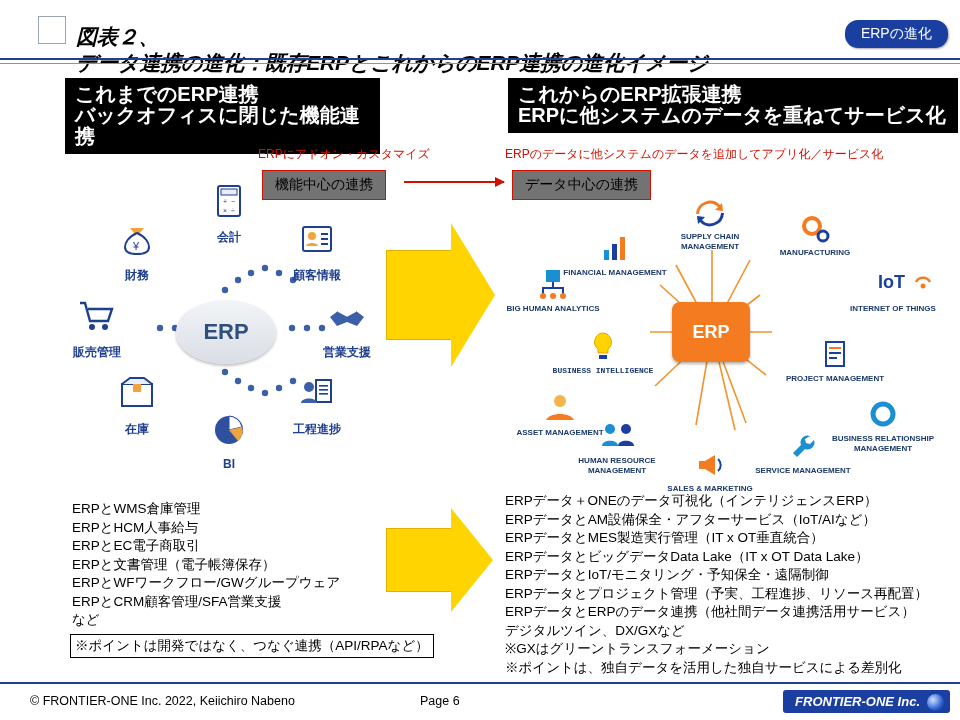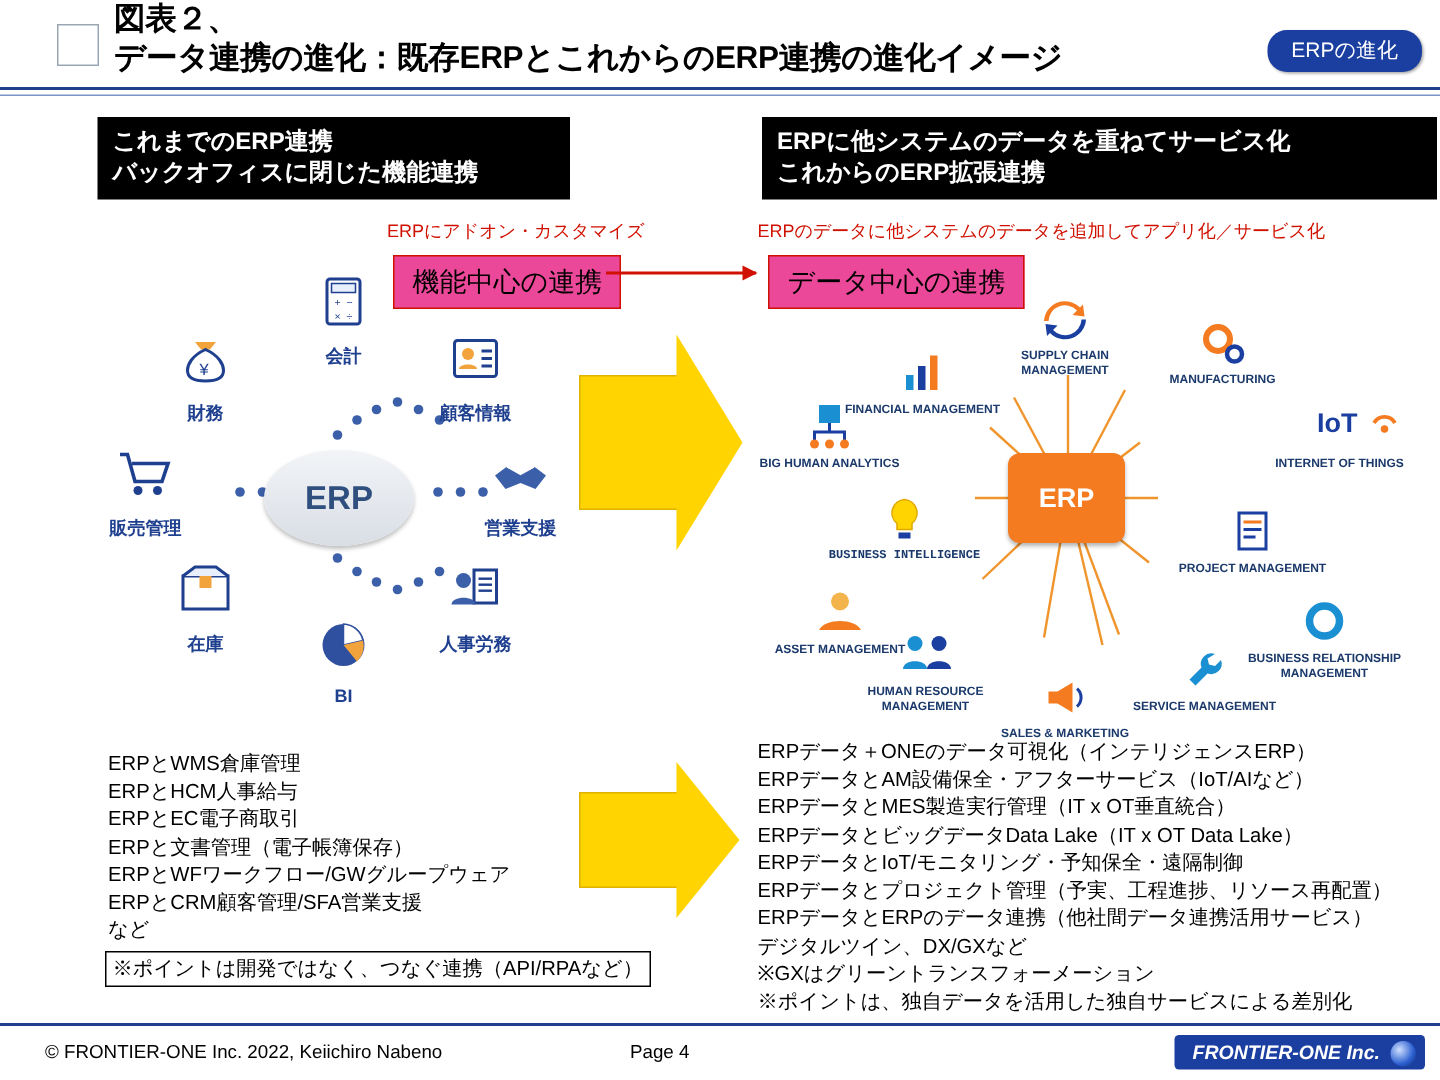--- a/index.html
+++ b/index.html
@@ -13,55 +13,56 @@
   }
   
   .header{
     position:absolute;left:0;top:0;width:960px;height:62px;
   }
   .header-square{
     position:absolute;left:38px;top:16px;width:26px;height:26px;
     background:#ffffff;border:1px solid #9aa6b4;
   }
   .header-title{
-    position:absolute;left:76px;top:0;width:780px;
+    position:absolute;left:76px;top:24px;width:780px;
     font-size:21px;font-weight:bold;line-height:26px;color:#000;
     letter-spacing:-0.2px;
+    font-style:italic;
   }
   .header-rule{
     position:absolute;left:0;top:58px;width:960px;height:0;
     border-top:2px solid #1f3f8f;
   }
   .header-rule2{
     position:absolute;left:0;top:63px;width:960px;height:0;
     border-top:1px solid #7d94c8;
   }
   .badge{
     position:absolute;right:12px;top:20px;
     background:#1a3fa0;color:#fff;font-size:14px;font-weight:normal;
     padding:5px 16px;border-radius:13px;
     box-shadow:1px 1px 2px rgba(0,0,0,.35);
   }
   
   .panel-title{
     position:absolute;background:#000;color:#fff;font-weight:bold;
-    font-size:16px;line-height:21px;padding:6px 10px 7px 10px;
+    font-size:20px;line-height:21px;padding:6px 10px 7px 10px;
   }
   .panel-left{left:65px;top:78px;width:295px;}
   .panel-right{left:508px;top:78px;width:430px;}
 
   
   .ann{
     position:absolute;font-size:12px;color:#d01000;white-space:nowrap;
   }
   .ann-left{left:258px;top:146px;}
   .ann-right{left:505px;top:146px;}
   .redbox{
-    position:absolute;border:1.5px solid #d01000;background:#ec4899;
-    color:#000;font-size:18px;padding:5px 12px;white-space:nowrap;
+    position:absolute;border:1.5px solid #d01000;background:#737373;
+    color:#000;font-size:14px;padding:5px 12px;white-space:nowrap;
   }
   .redbox-left{left:262px;top:170px;}
   .redbox-right{left:512px;top:170px;}
   .red-arrow{
     position:absolute;left:404px;top:181px;width:100px;height:2px;background:#d01000;
   }
   .red-arrow:after{
     content:"";position:absolute;right:-1px;top:-4px;
     border-left:10px solid #d01000;border-top:5px solid transparent;border-bottom:5px solid transparent;
   }
@@ -163,22 +164,22 @@
   <div class="header-rule"></div>
   <div class="header-rule2"></div>
   <div class="badge">ERPの進化</div>
 </div>
 
 <div class="panel-title panel-left">
   <div>これまでのERP連携</div>
   <div>バックオフィスに閉じた機能連携</div>
 </div>
 <div class="panel-title panel-right">
+  <div>これからのERP拡張連携</div>
   <div>ERPに他システムのデータを重ねてサービス化</div>
-  <div>これからのERP拡張連携</div>
 </div>
 
 <div class="ann ann-left">ERPにアドオン・カスタマイズ</div>
 <div class="redbox redbox-left">機能中心の連携</div>
 <div class="red-arrow"></div>
 <div class="ann ann-right">ERPのデータに他システムのデータを追加してアプリ化／サービス化</div>
 <div class="redbox redbox-right">データ中心の連携</div>
 
 <svg width="360" height="300" style="position:absolute;left:60px;top:200px;">
   <g fill="#3b5fa8">
@@ -251,21 +252,21 @@
   <div class="icon-box">
     <svg width="46" height="46" viewBox="0 0 46 46">
       <rect x="22" y="8" width="15" height="22" fill="#fff" stroke="#1f3f8f" stroke-width="2"></rect>
       <rect x="25" y="13" width="9" height="1.6" fill="#1f3f8f"></rect>
       <rect x="25" y="17" width="9" height="1.6" fill="#1f3f8f"></rect>
       <rect x="25" y="21" width="9" height="1.6" fill="#1f3f8f"></rect>
       <circle cx="15" cy="15" r="5" fill="#3b5fa8"></circle>
       <path d="M7 31c0-6 16-6 16 0z" fill="#3b5fa8"></path>
     </svg>
   </div>
-  <span class="lbl">人事労務</span>
+  <span class="lbl">工程進捗</span>
 </div>
 
 <div class="lnode" style="left:184px;top:408px;">
   <div class="icon-box">
     <svg width="46" height="46" viewBox="0 0 46 46">
       <circle cx="23" cy="22" r="14" fill="#2f4f9f"></circle>
       <path d="M23 22 L23 8 A14 14 0 0 1 36 19 Z" fill="#ffffff" stroke="#2f4f9f"></path>
       <path d="M23 22 L36 19 A14 14 0 0 1 32 33 Z" fill="#f2a33c"></path>
     </svg>
   </div>
@@ -482,14 +483,14 @@
 ERPデータとビッグデータData Lake（IT x OT Data Lake）
 ERPデータとIoT/モニタリング・予知保全・遠隔制御
 ERPデータとプロジェクト管理（予実、工程進捗、リソース再配置）
 ERPデータとERPのデータ連携（他社間データ連携活用サービス）
 デジタルツイン、DX/GXなど
 ※GXはグリーントランスフォーメーション
 ※ポイントは、独自データを活用した独自サービスによる差別化</div>
 
 <div class="footer-rule"></div>
 <div class="footer-copy">© FRONTIER-ONE Inc. 2022,  Keiichiro Nabeno</div>
-<div class="footer-page">Page 4</div>
+<div class="footer-page">Page 6</div>
 <div class="footer-logo">FRONTIER-ONE Inc.</div>
 
 </body></html>

